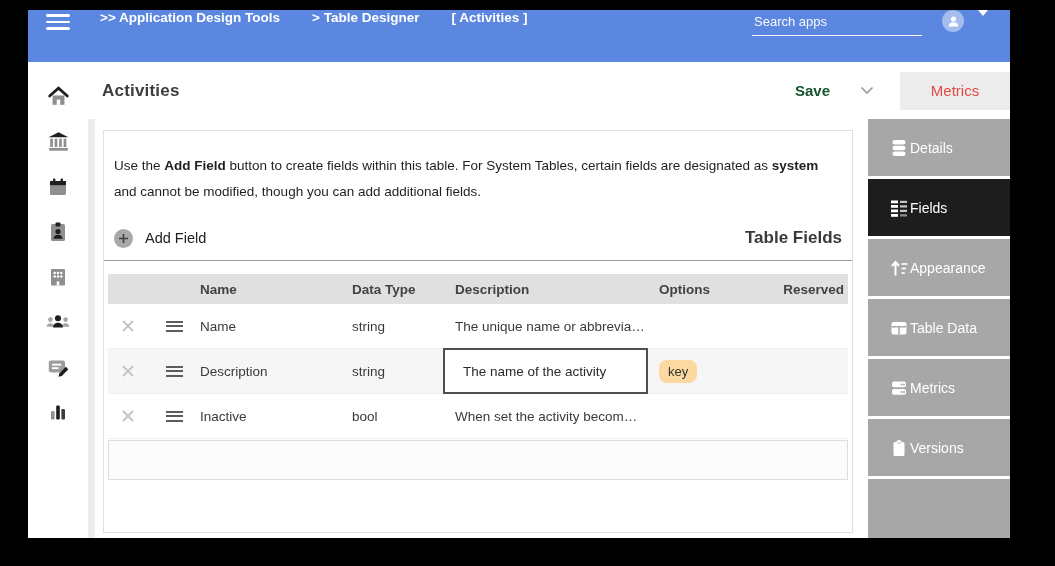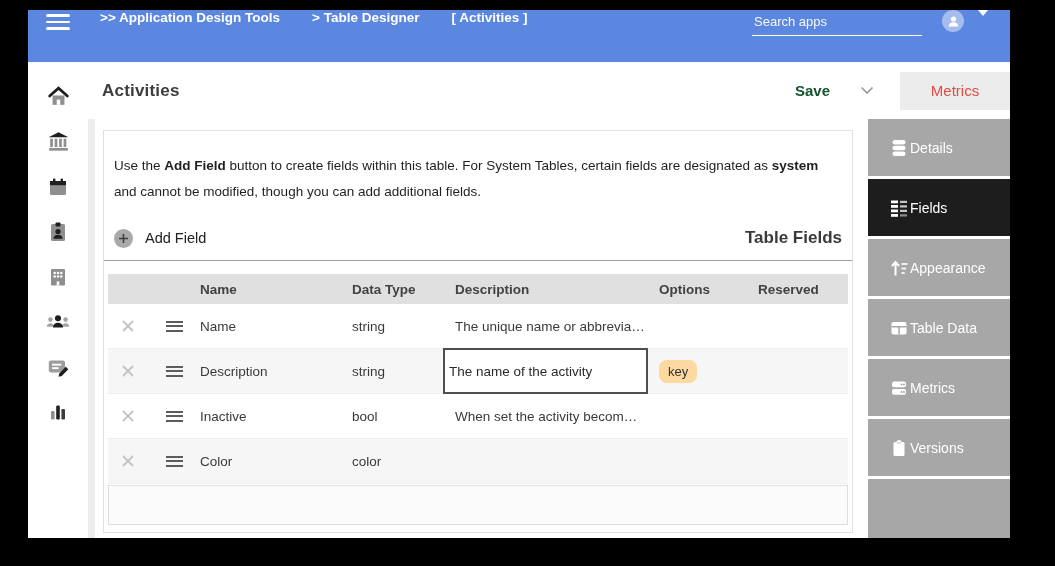--- a/index.html
+++ b/index.html
@@ -76,26 +76,26 @@
           color:#3a3a3a; border-bottom:1px solid #efefef; }
   .thead { height:30px; background:#e0e0e0; font-weight:bold; color:#424242;
            border-bottom:none; }
   .trow:nth-child(odd):not(.thead) { background:#f6f6f6; }
   .c-del  { width:40px;  display:flex; justify-content:center; flex:none; }
   .c-drag { width:52px;  display:flex; justify-content:center; flex:none; }
   .c-name { width:152px; flex:none; }
   .c-type { width:103px; flex:none; }
   .c-desc { width:196px; flex:none; white-space:nowrap; }
   .c-opt  { flex:1; padding-left:8px; min-width:0; }
-  .c-res  { width:90px; flex:none; padding-right:16px; }
+  .c-res  { width:90px; flex:none; text-align:right; padding-right:4px; }
   .del-btn, .drag-btn { background:none; border:none; cursor:pointer; display:flex; }
   .dragbars div { width:17px; height:2px; background:#5c5c5c; margin:2.6px 0; }
   .desc-input { position:relative; z-index:2; margin-left:-12px; width:205px; height:46px;
                 border:2px solid #4f4f4f; background:#fff; font-size:13.5px; color:#2b2b2b;
-                padding:0 4px; font-family:inherit; outline:none; }
+                padding:0 18px; font-family:inherit; outline:none; }
   .key-badge { display:inline-block; background:#fbd9a0; color:#333; font-size:13px;
                padding:4px 9px; border-radius:8px; }
   .empty-area { height:40px; margin-top:1px; background:#fbfbfb; border:1px solid #dedede; }
 
   
   .tabs-col { width:142px; flex:none; display:flex; flex-direction:column; background:#fff; }
   .rtab { height:57px; flex:none; margin-bottom:3px; background:#a7a7a7; border:none;
           display:flex; align-items:center; padding-left:20px; cursor:pointer;
           color:#fff; font-size:14px; font-family:inherit; text-align:left; }
   .rtab.active { background:#1d1d1d; }
@@ -322,43 +322,20 @@
                       </span>
                     </button>
                   </div>
                 <div class="c-name">Inactive</div>
                 <div class="c-type">bool</div>
                 <div class="c-desc">When set the activity becom…</div>
                 <div class="c-opt"></div>
                   <div class="c-res"></div>
               </div>
 
-              <div class="trow">
-                <div class="c-del">
-                    <button class="del-btn">
-                  <svg width="14" height="14" viewBox="0 0 14 14">
-                        <path d="M2 2 L12 12 M12 2 L2 12" stroke="#c3c3c3" stroke-width="1.8"></path>
-                      </svg>
-                    </button>
-                  </div>
-                <div class="c-drag">
-                    <button class="del-btn dragbars">
-                      <span>
-                        <div></div>
-                        <div></div>
-                        <div></div>
-                      </span>
-                    </button>
-                  </div>
-                <div class="c-name">Color</div>
-                <div class="c-type">color</div>
-                <div class="c-desc"></div>
-                <div class="c-opt"></div>
-                  <div class="c-res"></div>
-              </div>
 
               <div class="empty-area"></div>
             </div>
 
           </div>
         </div>
 
         <div class="tabs-col">
           <button class="rtab">
             <span class="ticon">

